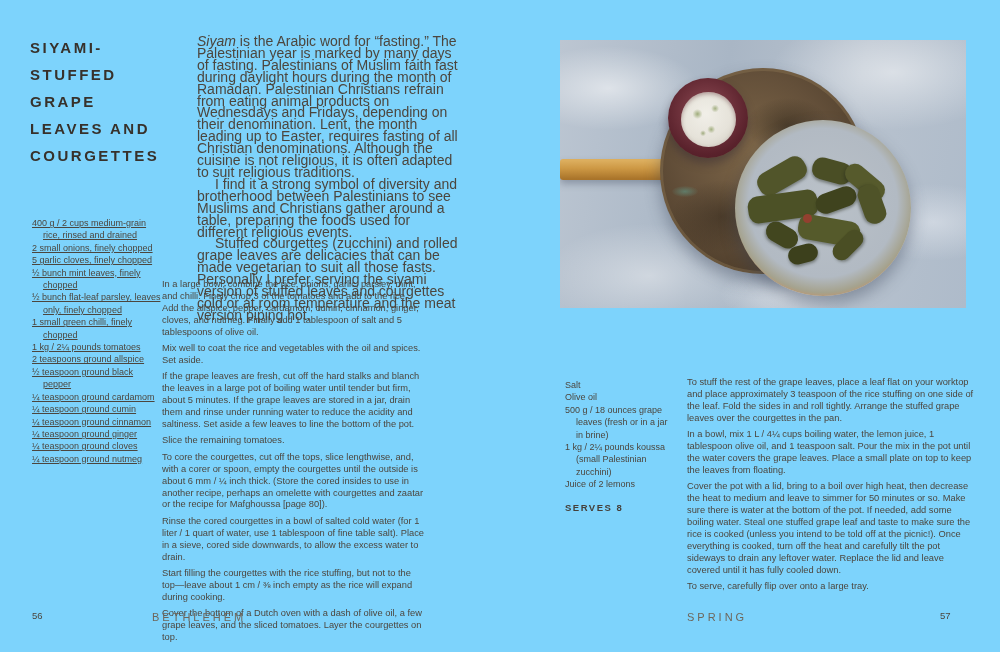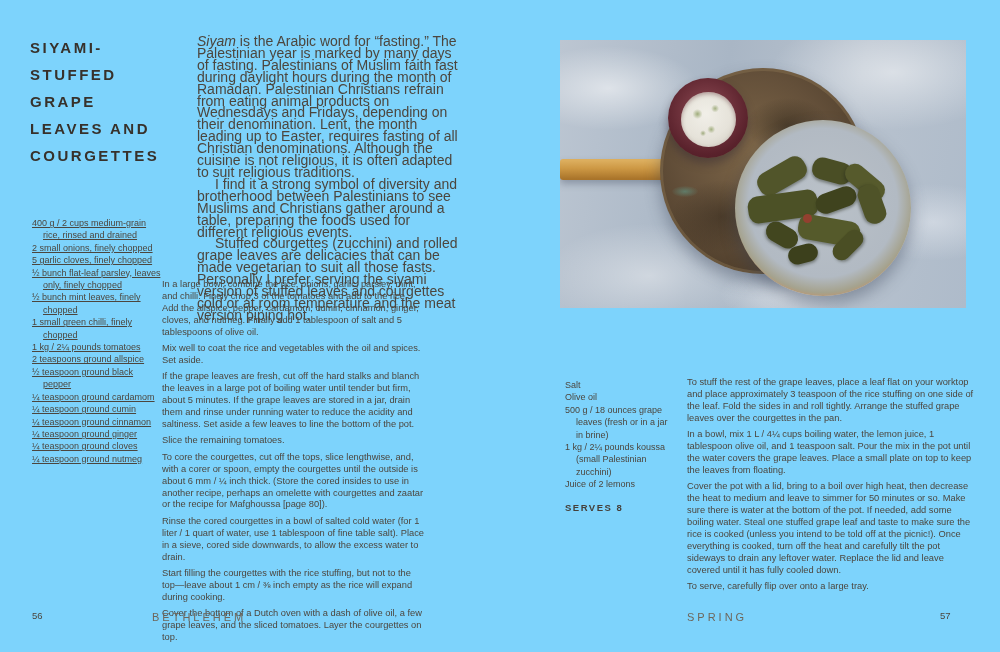--- a/index.html
+++ b/index.html
@@ -132,22 +132,22 @@
       <div class="title-line">STUFFED</div>
       <div class="title-line">GRAPE</div>
       <div class="title-line">LEAVES AND</div>
       <div class="title-line">COURGETTES</div>
     </div>
 
   <div class="ing-col">
       <p class="ing">400 g / 2 cups medium-grain rice, rinsed and drained</p>
       <p class="ing">2 small onions, finely chopped</p>
       <p class="ing">5 garlic cloves, finely chopped</p>
+      <p class="ing">½ bunch mint leaves, finely chopped</p>
       <p class="ing">½ bunch flat-leaf parsley, leaves only, finely chopped</p>
-      <p class="ing">½ bunch mint leaves, finely chopped</p>
       <p class="ing">1 small green chilli, finely chopped</p>
       <p class="ing">1 kg / 2¼ pounds tomatoes</p>
       <p class="ing">2 teaspoons ground allspice</p>
       <p class="ing">½ teaspoon ground black pepper</p>
       <p class="ing">¼ teaspoon ground cardamom</p>
       <p class="ing">¼ teaspoon ground cumin</p>
       <p class="ing">¼ teaspoon ground cinnamon</p>
       <p class="ing">¼ teaspoon ground ginger</p>
       <p class="ing">¼ teaspoon ground cloves</p>
       <p class="ing">¼ teaspoon ground nutmeg</p>

